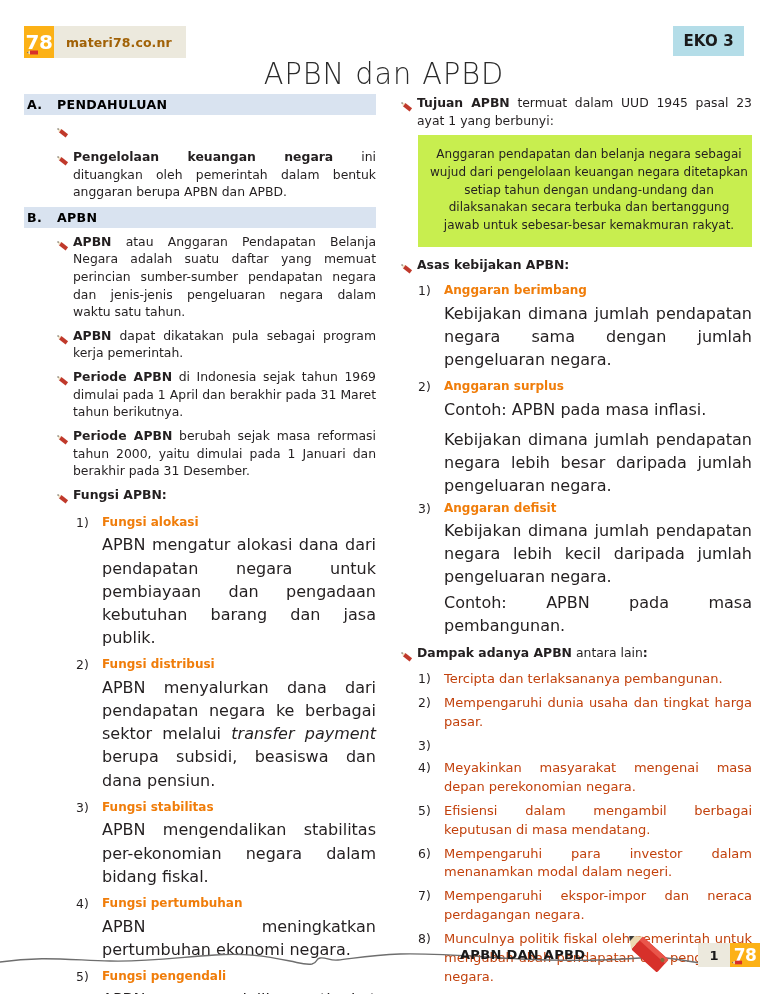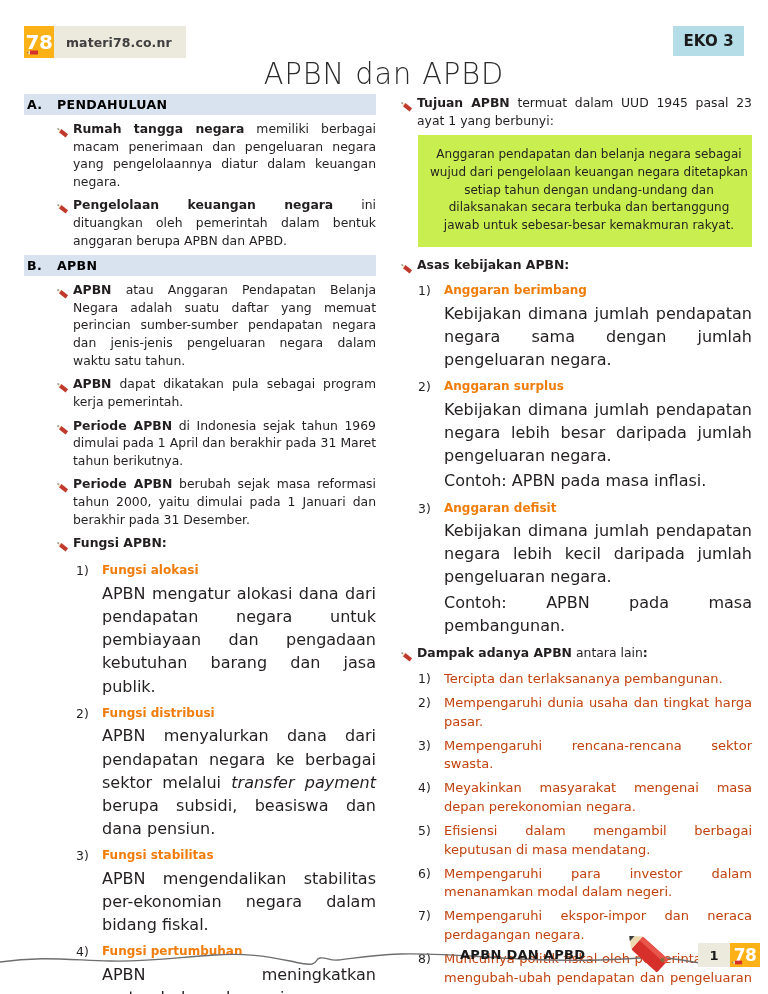--- a/index.html
+++ b/index.html
@@ -55,21 +55,21 @@
     bottom: 3px;
     width: 12px;
     height: 5px;
   }
   .brand-name {
     display: flex;
     align-items: center;
     padding: 0 14px 0 12px;
     font-size: 12.5px;
     font-weight: bold;
-    color: #404040;
+    color: #a16207;
     letter-spacing: 0.1px;
     white-space: nowrap;
   }
   .eko-badge {
     position: absolute;
     right: 0;
     top: 0;
     background: #b4dde8;
     padding: 6px 10px;
     font-size: 15px;
@@ -294,21 +294,20 @@
     <div class="pitem">
       <span class="pbullet">
         <svg width="13" height="11" viewBox="0 0 26 22">
             <g transform="rotate(38 13 11)">
               <polygon points="7,7 24,7 24,15 7,15" fill="#c0392b"></polygon>
               <polygon points="7,7 0,11 7,15" fill="#f0e2c4"></polygon>
               <polygon points="2.8,9.2 0,11 2.8,12.8" fill="#2f2f2f"></polygon>
             </g>
           </svg>
       </span>
-      <span class="pbody"><b>Rumah tangga negara</b><span> memiliki berbagai macam penerimaan dan pengeluaran negara yang pengelolaannya diatur dalam keuangan negara.</span></span>
     </div>
 
     <div class="pitem">
       <span class="pbullet">
         <svg width="13" height="11" viewBox="0 0 26 22">
             <g transform="rotate(38 13 11)">
               <polygon points="7,7 24,7 24,15 7,15" fill="#c0392b"></polygon>
               <polygon points="7,7 0,11 7,15" fill="#f0e2c4"></polygon>
               <polygon points="2.8,9.2 0,11 2.8,12.8" fill="#2f2f2f"></polygon>
             </g>
@@ -452,22 +451,22 @@
     <div class="nitem" style="padding-left:18px">
       <span class="nnum">1)</span>
       <span class="nlabel">Anggaran berimbang</span>
     </div>
     <div class="ndesc" style="padding-left:44px">Kebijakan dimana jumlah pendapatan negara sama dengan jumlah pengeluaran negara.</div>
 
     <div class="nitem" style="padding-left:18px">
       <span class="nnum">2)</span>
       <span class="nlabel">Anggaran surplus</span>
     </div>
+    <div class="ndesc" style="padding-left:44px">Contoh: APBN pada masa inflasi.</div>
     <div class="ndesc tight" style="padding-left:44px">Kebijakan dimana jumlah pendapatan negara lebih besar daripada jumlah pengeluaran negara.</div>
-    <div class="ndesc" style="padding-left:44px">Contoh: APBN pada masa inflasi.</div>
 
     <div class="nitem" style="padding-left:18px">
       <span class="nnum">3)</span>
       <span class="nlabel">Anggaran defisit</span>
     </div>
     <div class="ndesc tight" style="padding-left:44px">Kebijakan dimana jumlah pendapatan negara lebih kecil daripada jumlah pengeluaran negara.</div>
     <div class="ndesc" style="padding-left:44px">Contoh: APBN pada masa pembangunan.</div>
 
     <div class="pitem" style="padding-left:0;margin-bottom:4px">
       <span class="pbullet">
@@ -485,21 +484,20 @@
     <div class="nitem spaced" style="padding-left:18px">
       <span class="nnum">1)</span>
       <span class="nplain">Tercipta dan terlaksananya pembangunan.</span>
     </div>
     <div class="nitem spaced" style="padding-left:18px">
       <span class="nnum">2)</span>
       <span class="nplain">Mempengaruhi dunia usaha dan tingkat harga pasar.</span>
     </div>
     <div class="nitem spaced" style="padding-left:18px">
       <span class="nnum">3)</span>
-      <span class="nplain">Mempengaruhi rencana-rencana sektor swasta.</span>
     </div>
     <div class="nitem spaced" style="padding-left:18px">
       <span class="nnum">4)</span>
       <span class="nplain">Meyakinkan masyarakat mengenai masa depan perekonomian negara.</span>
     </div>
     <div class="nitem spaced" style="padding-left:18px">
       <span class="nnum">5)</span>
       <span class="nplain">Efisiensi dalam mengambil berbagai keputusan di masa mendatang.</span>
     </div>
     <div class="nitem spaced" style="padding-left:18px">

